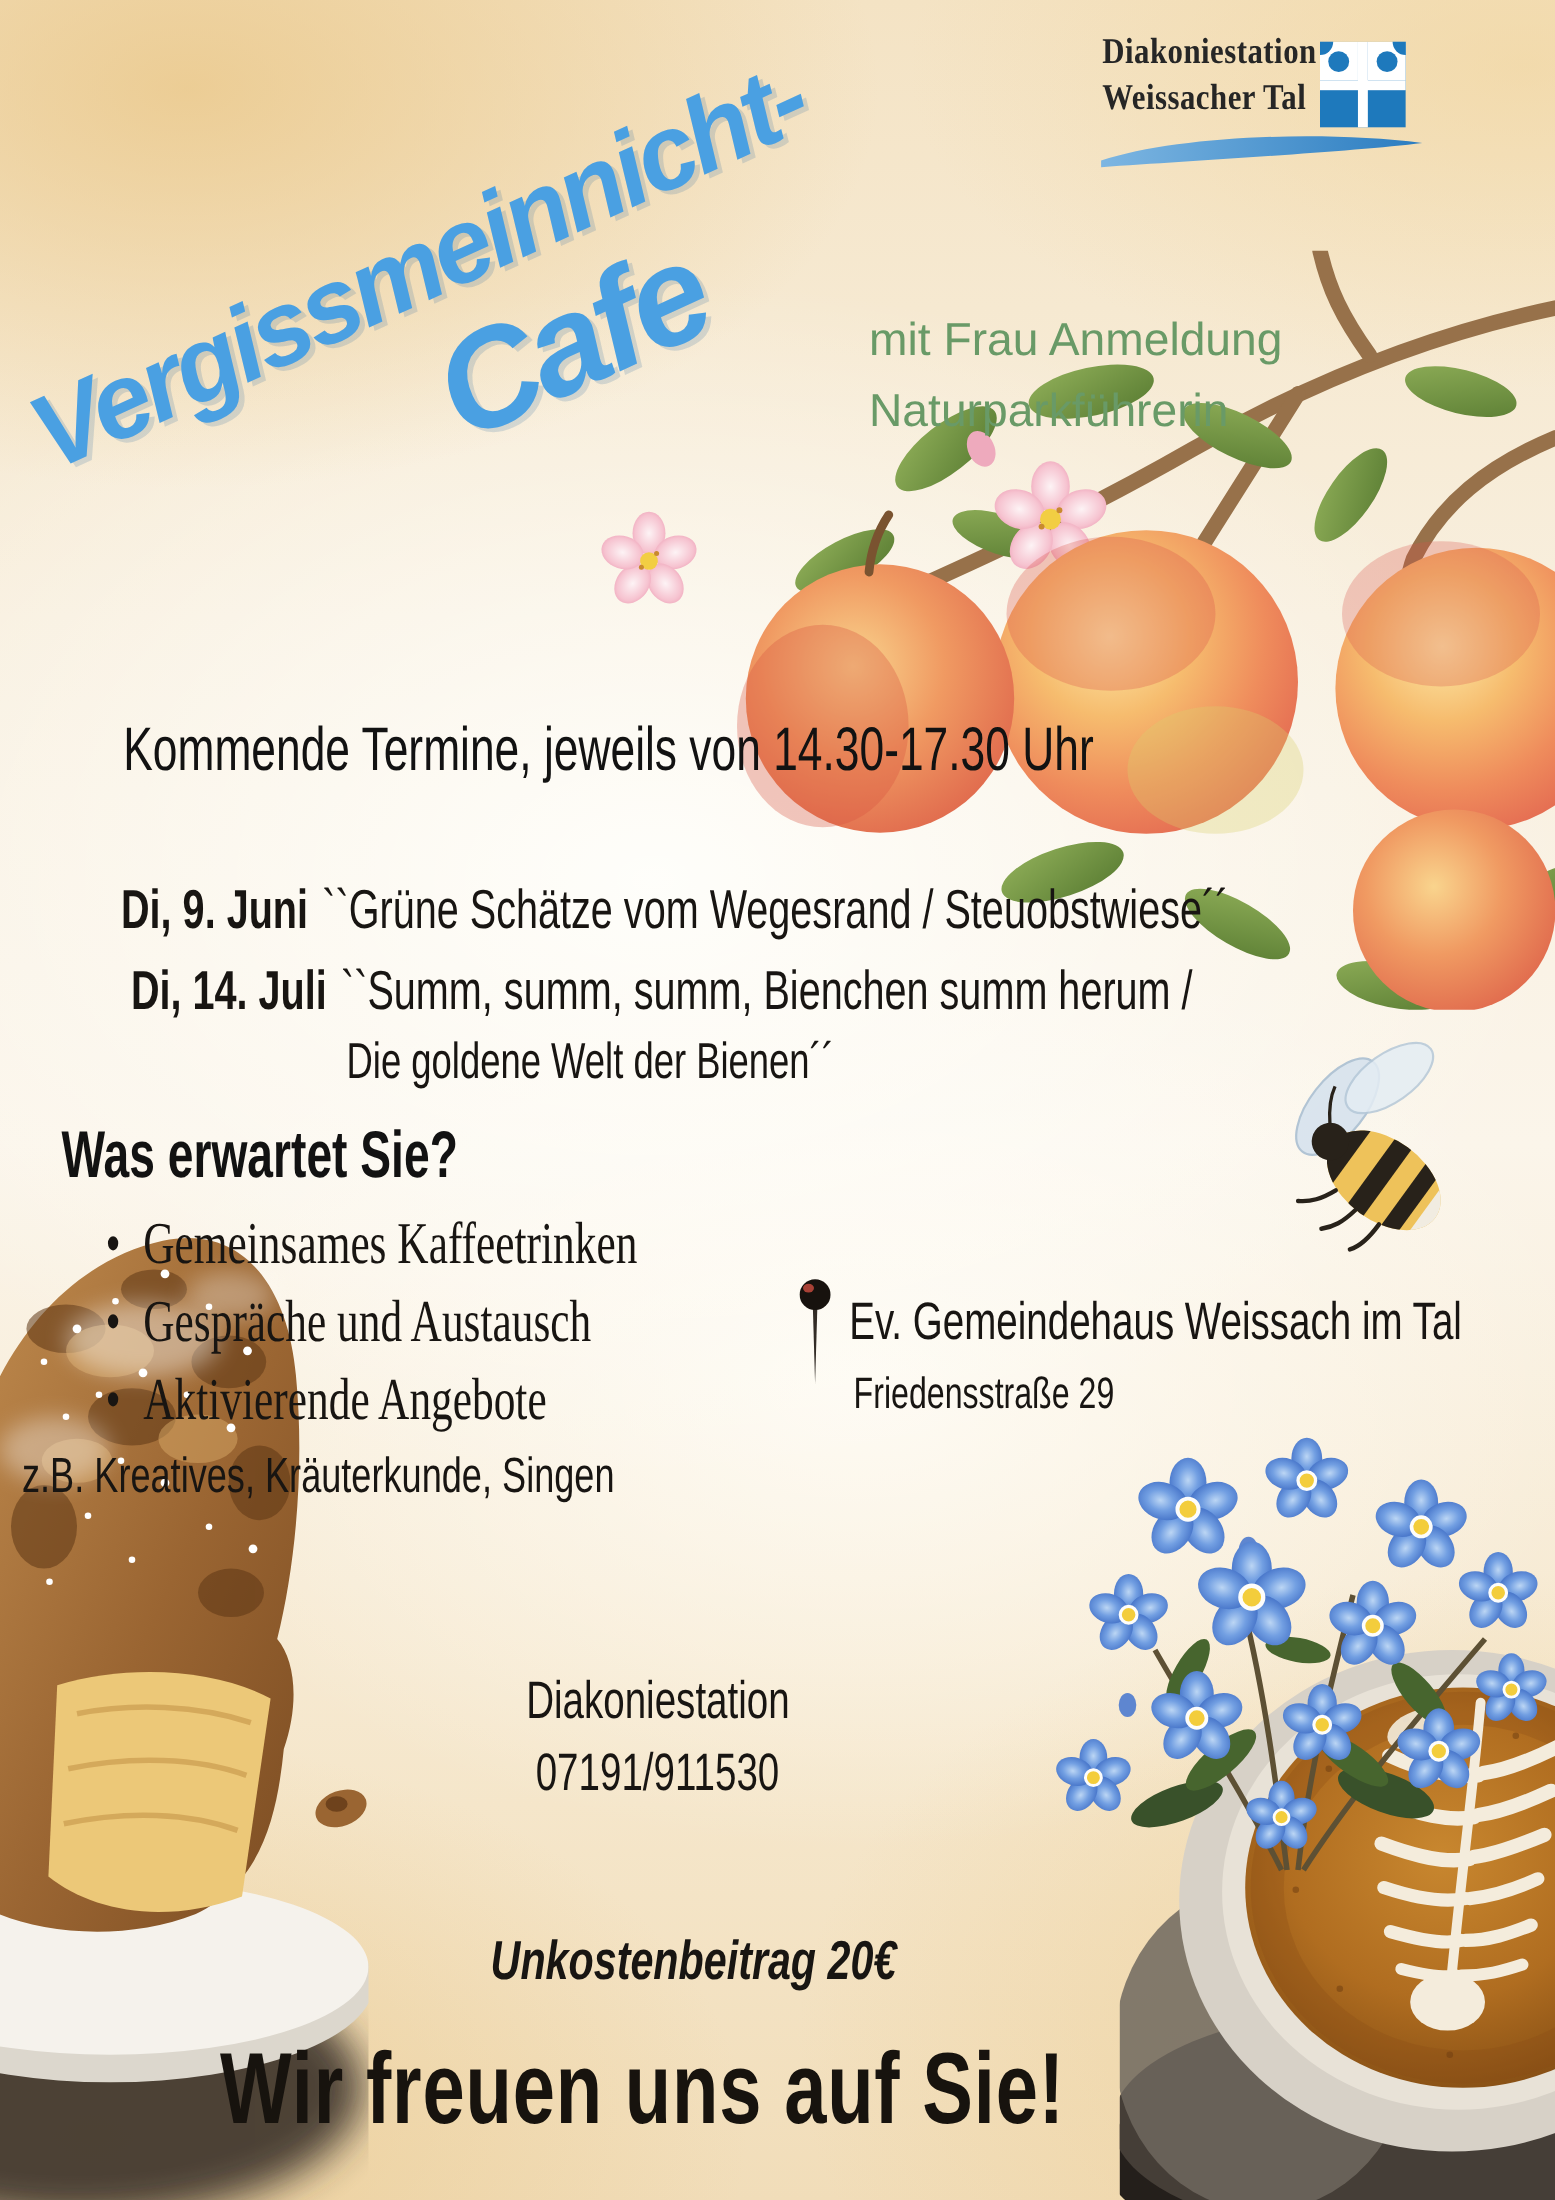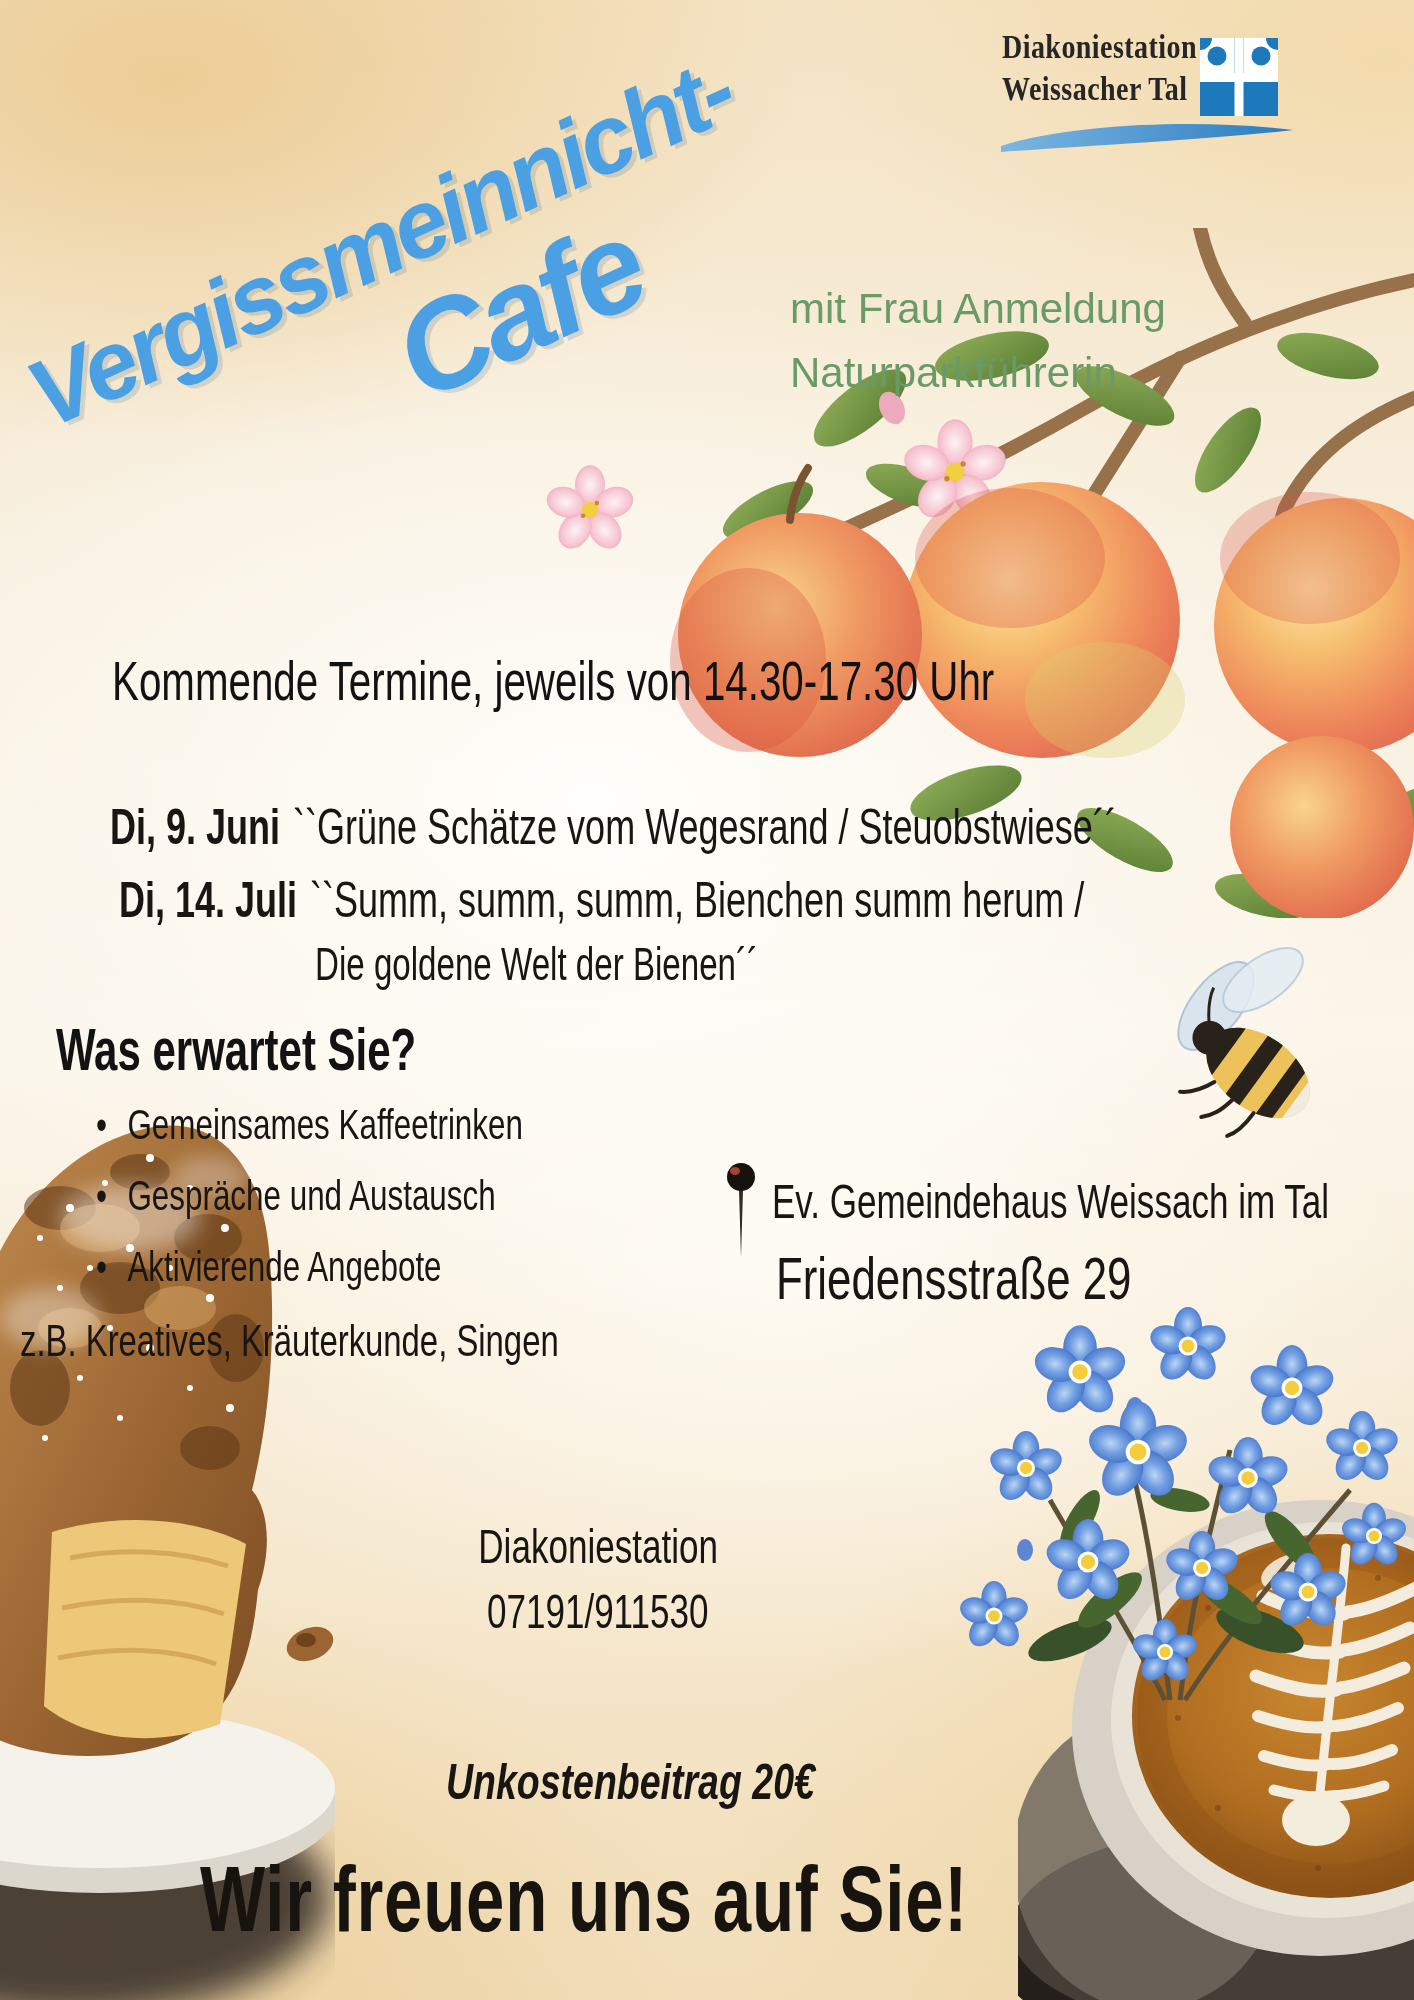--- a/index.html
+++ b/index.html
@@ -41,27 +41,27 @@
   .sub{left:790px; top:288px; font-size:42px; color:#699a67; line-height:1;}
   .sub .l2{margin-top:22px;}
 
   .h-schedule{left:112px; top:650px; font-size:56px; font-weight:normal; color:#121212;}
   .ev1{left:110px; top:799px; font-size:50px;}
   .ev2{left:119px; top:872px; font-size:50px;}
   .ev3{left:315px; top:939px; font-size:46px;}
   .ev-date{font-weight:bold; margin-right:18px;}
 
   .h-expect{left:56px; top:1016px; font-size:60px; font-weight:bold; color:#121212;}
-  .bullets{left:96px; top:1100px; font-size:43px;}
+  .bullets{left:96px; top:1100px; font-size:54px;font-family:Liberation Serif, serif;}
   .brow{height:45px; margin-bottom:26px;}
   .dot{display:inline-block; margin-right:28px;}
   .zb{left:20px; top:1316px; font-size:45px;text-align:right;}
 
   .loc1{left:772px; top:1175px; font-size:48px;}
-  .loc2{left:776px; top:1245px; font-size:60px;}
+  .loc2{left:776px; top:1245px; font-size:40px;}
 
   .h-contact{left:366px; top:1434px; font-size:56px; font-weight:bold; color:#121212;}
   .contact-lines{left:398px; top:1514px; width:400px; text-align:center; font-size:48px;}
   .contact-lines div{line-height:65px;}
   .contact-lines .cond{transform-origin:50% 50%; transform:scaleX(.73);}
   .fee{left:446px; top:1754px; font-size:50px; font-weight:bold; font-style:italic;text-decoration:underline;}
 
   .footer-msg{left:200px; top:1848px; font-size:92px; font-weight:bold; color:#17130e; letter-spacing:1px;}
   .footer-msg .cond{transform:scaleX(.75);}
 </style>

